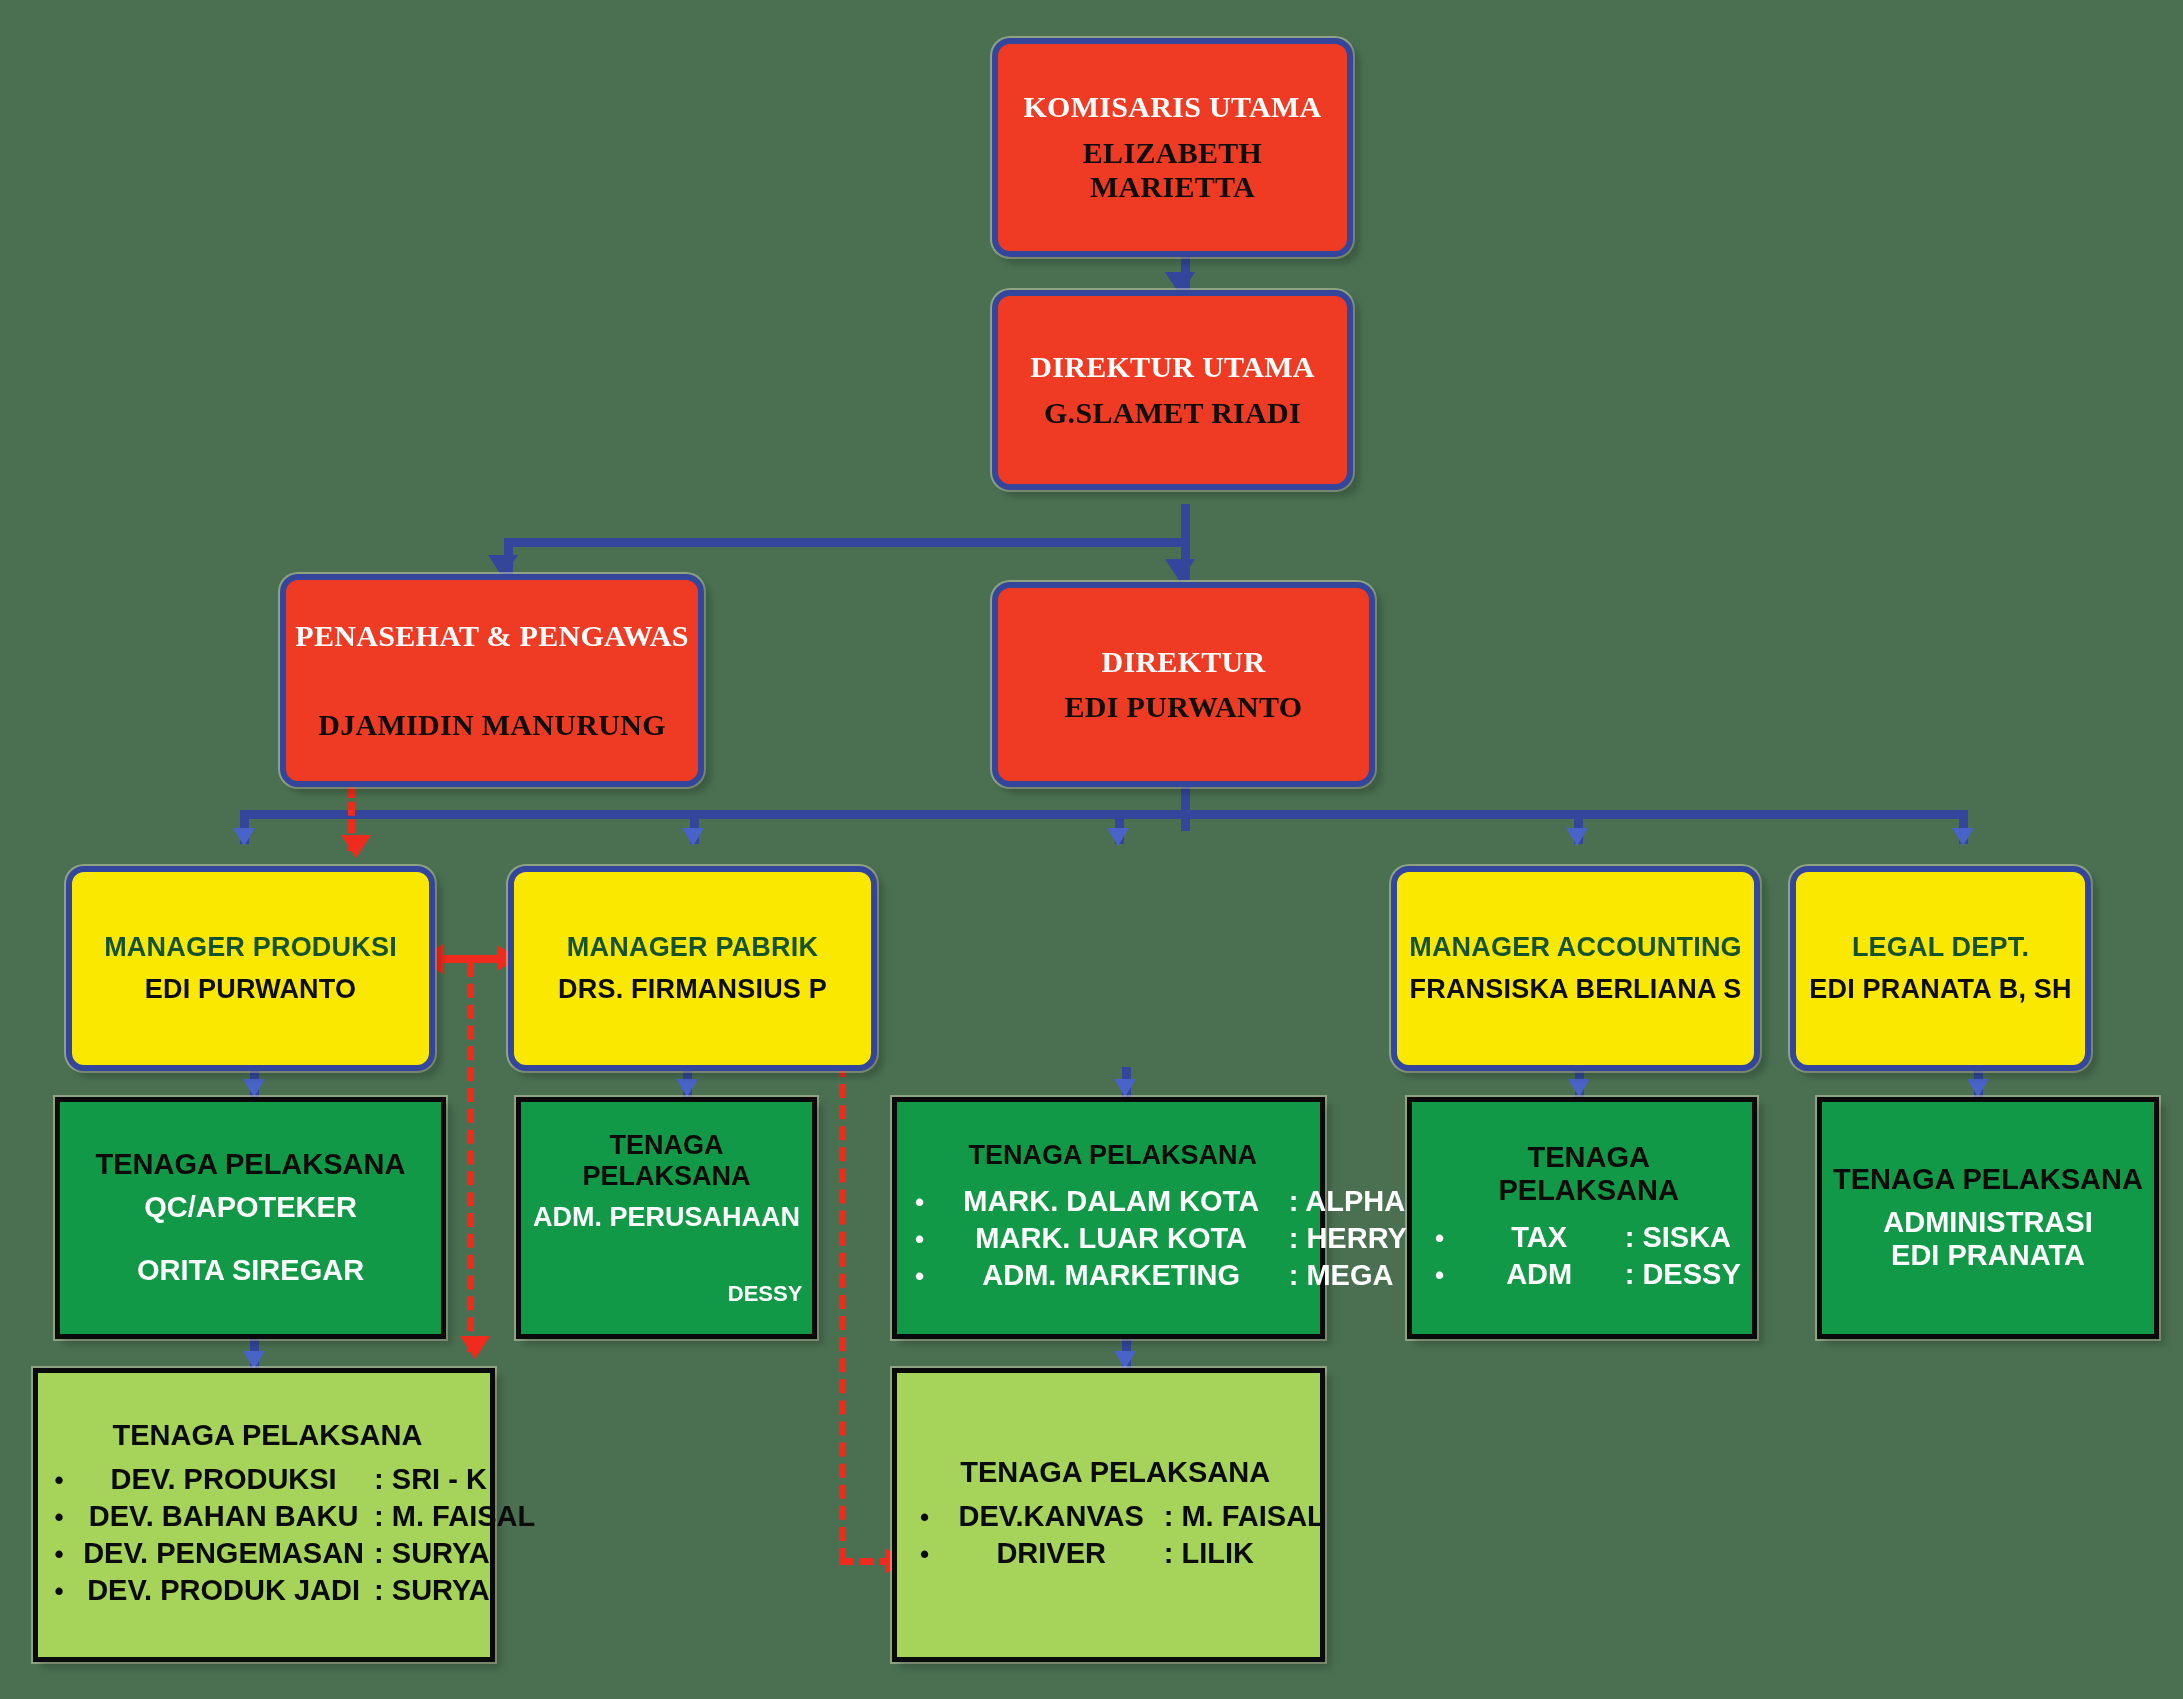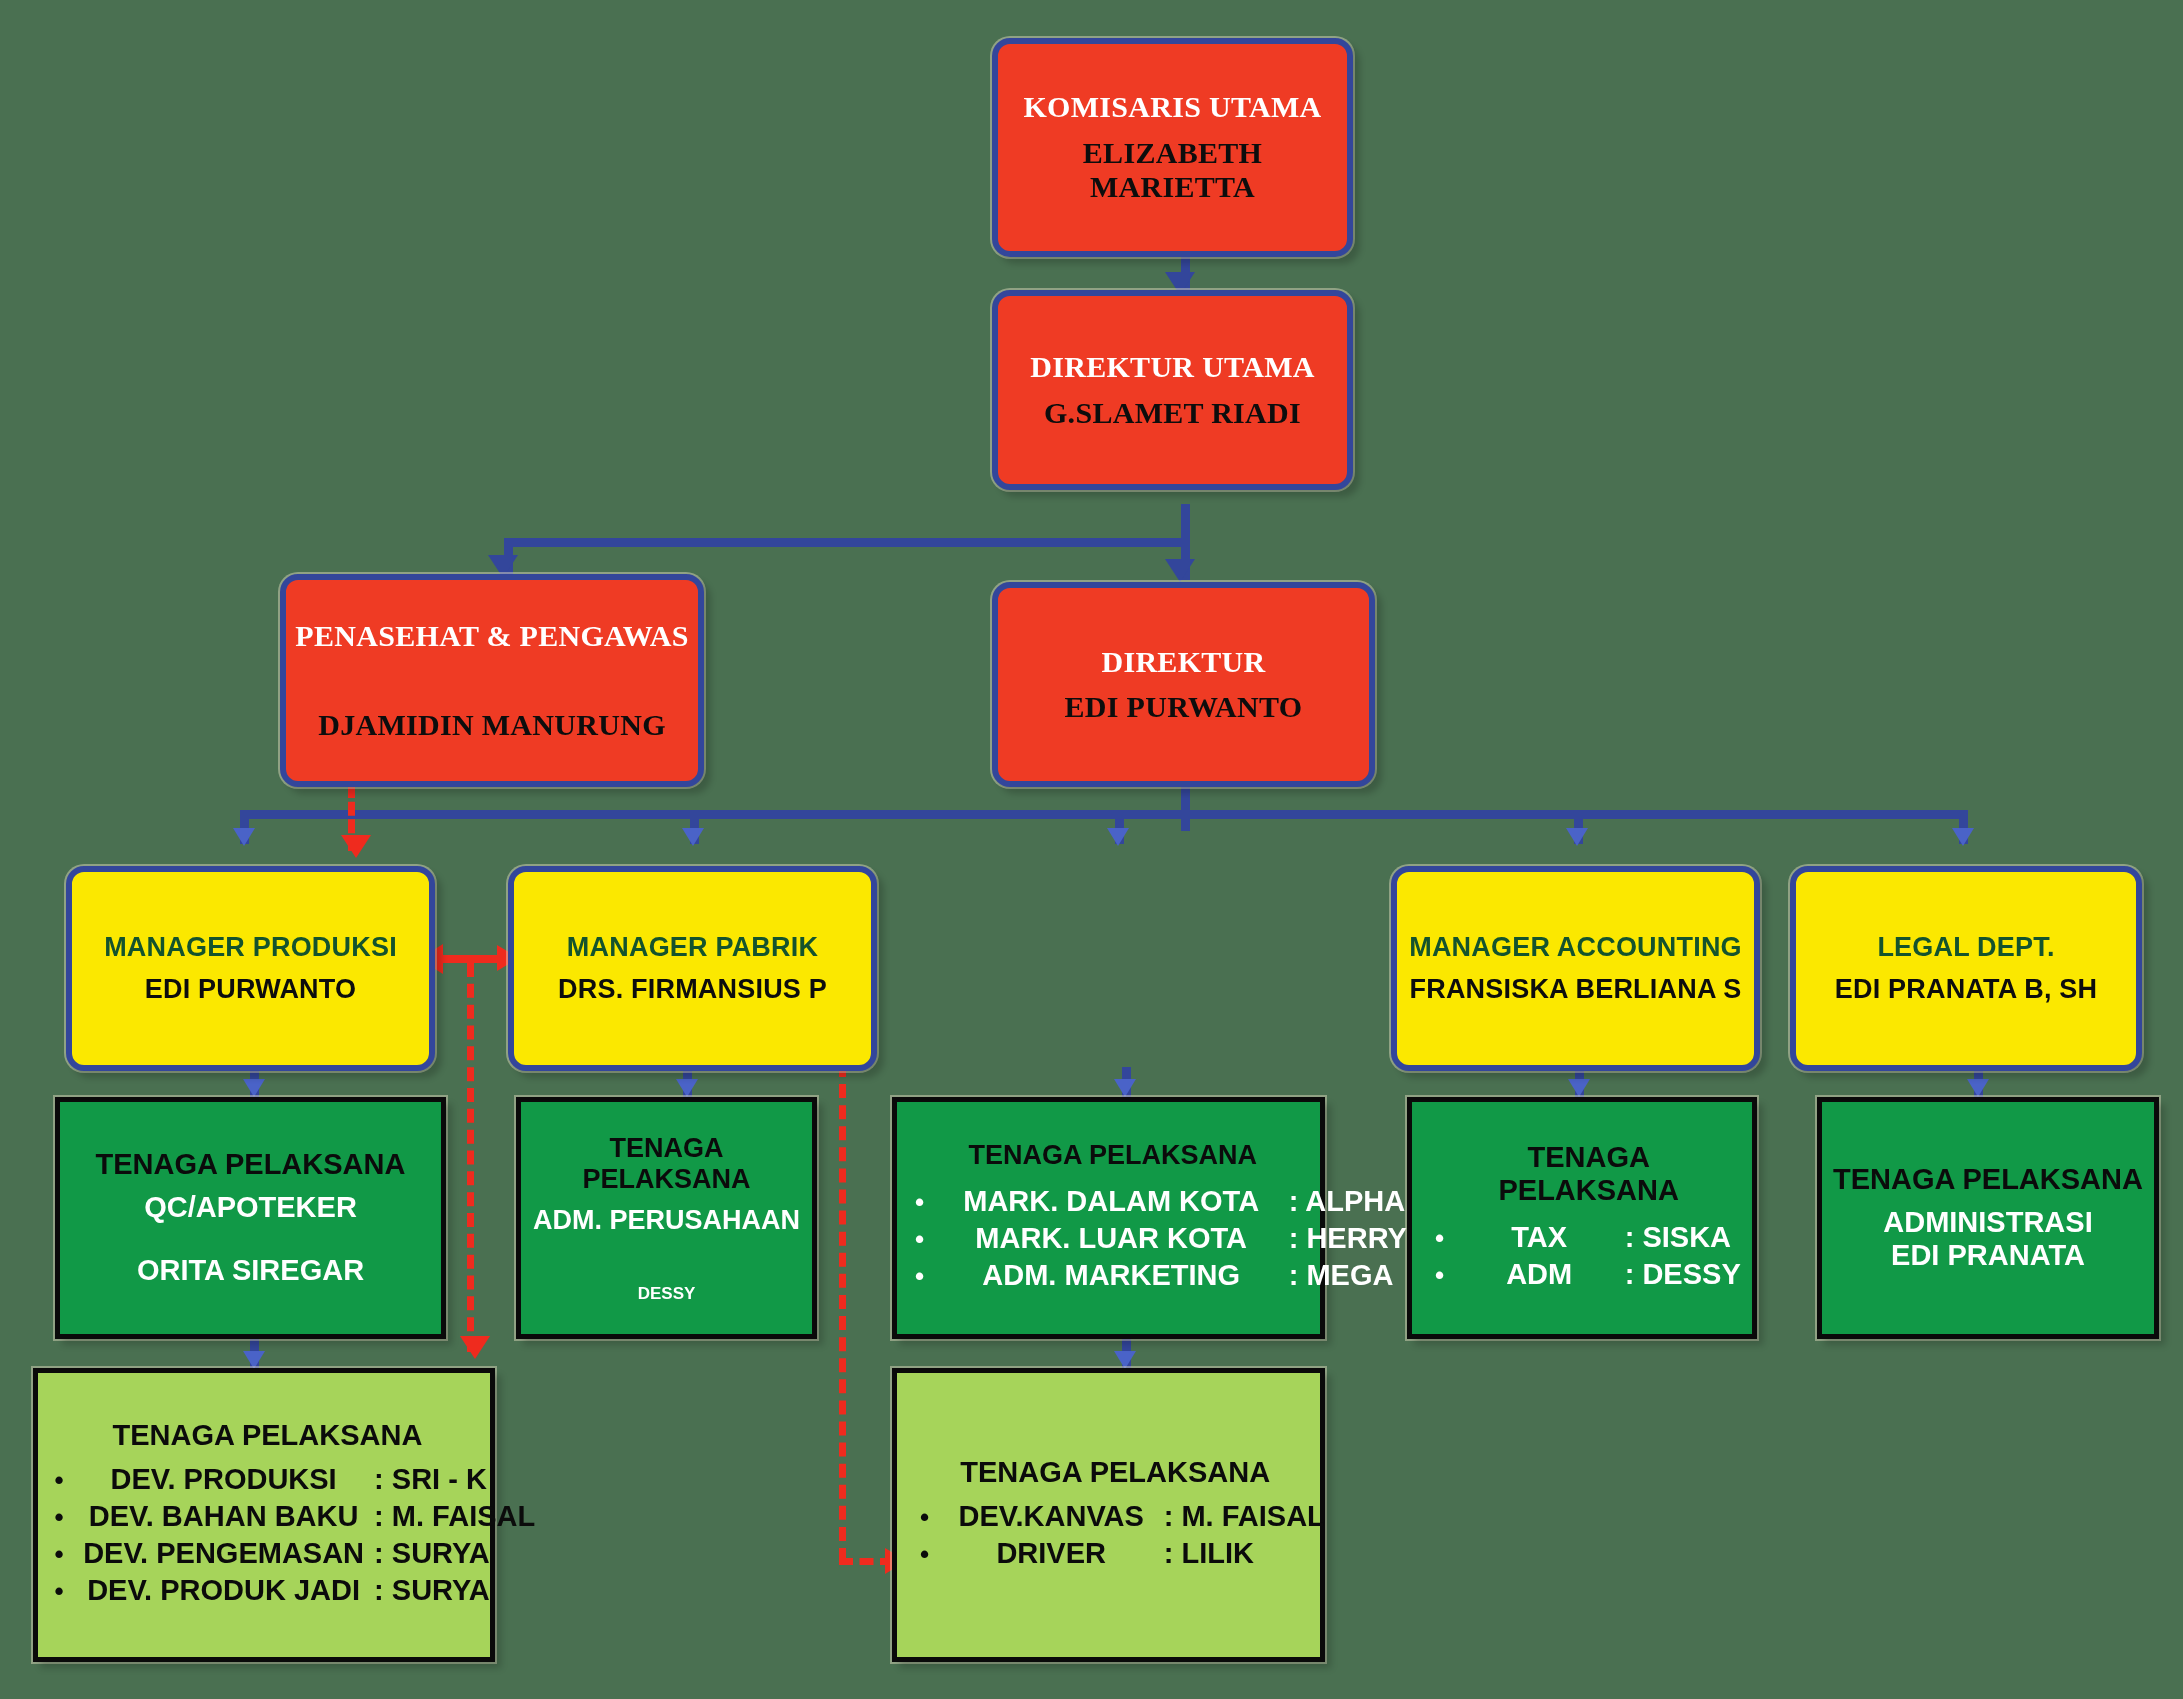--- a/index.html
+++ b/index.html
@@ -222,35 +222,35 @@
     <span class="ttl">MANAGER PABRIK</span>
     <span class="nm">DRS. FIRMANSIUS P</span>
   </div>
 
 
   <div class="node mgr" style="left:1391px;top:866px;width:369px;height:205px;">
     <span class="ttl">MANAGER ACCOUNTING</span>
     <span class="nm">FRANSISKA BERLIANA S</span>
   </div>
 
-  <div class="node mgr" style="left:1790px;top:866px;width:352px;height:205px;">
+  <div class="node mgr" style="left:1790px;top:866px;width:301px;height:205px;">
     <span class="ttl">LEGAL DEPT.</span>
     <span class="nm">EDI PRANATA B, SH</span>
   </div>
 
   <div class="node staff" style="left:55px;top:1097px;width:391px;height:242px;">
     <span class="ttl">TENAGA PELAKSANA</span>
     <span class="sub">QC/APOTEKER</span>
     <span class="sub" style="margin-top:30px;">ORITA SIREGAR</span>
   </div>
 
   <div class="node staff" style="left:516px;top:1097px;width:301px;height:242px;">
     <span class="ttl" style="font-size:27px;">TENAGA PELAKSANA</span>
     <span class="sub" style="font-size:27px;">ADM. PERUSAHAAN</span>
-    <span class="sub" style="margin-top:48px;font-size:17px;">DESSY</span>
+    <span class="sub" style="margin-top:48px;font-size:22px;text-align:right;">DESSY</span>
   </div>
 
   <div class="node staff" style="left:892px;top:1097px;width:433px;height:242px;align-items:flex-start;padding-left:18px;">
     <span class="ttl" style="text-align:center;font-size:27px;">TENAGA PELAKSANA</span>
     <ul class="items" id="list-staff-marketing">
         <li>
           <span class="bul">•</span>
           <span class="lbl" style="min-width: 355px;">MARK. DALAM KOTA</span>
           <span class="val">: ALPHAN</span>
         </li>

